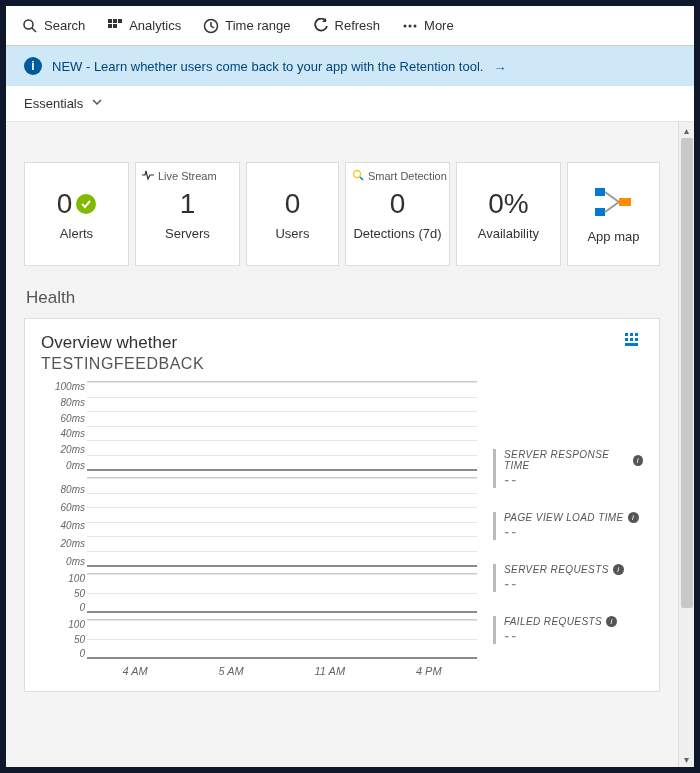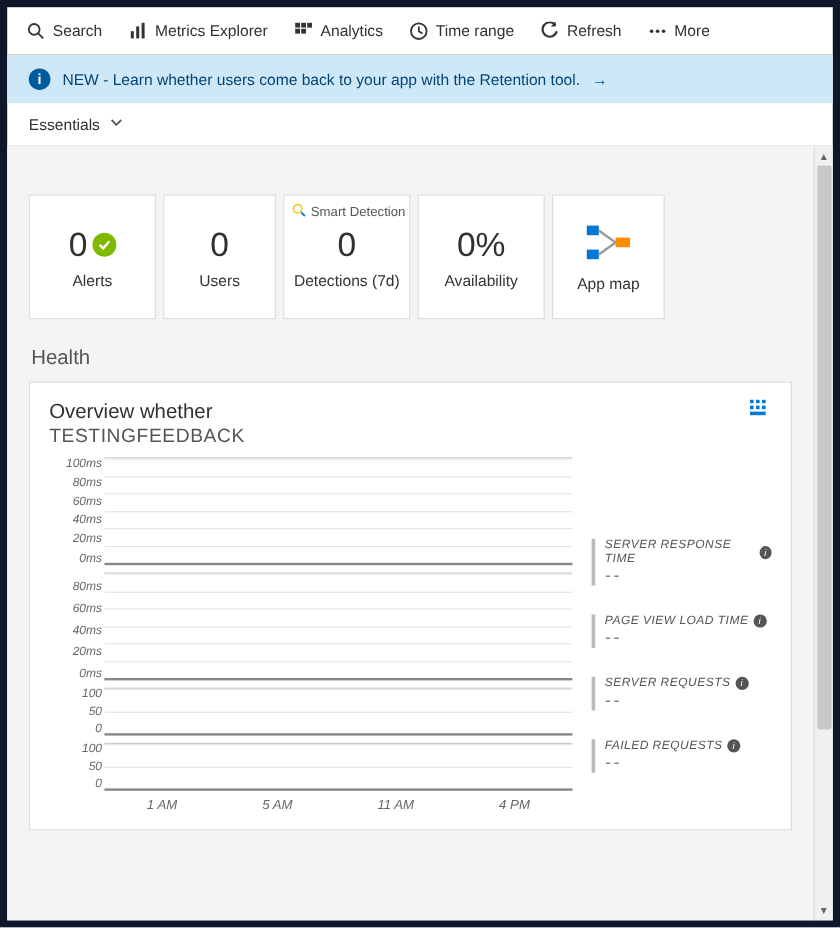--- a/index.html
+++ b/index.html
@@ -77,30 +77,20 @@
         <svg viewBox="0 0 16 16" fill="none" stroke="#333" stroke-width="1.5">
             <circle cx="6.5" cy="6.5" r="4.5"></circle>
             <line x1="10" y1="10" x2="14" y2="14"></line>
           </svg>
       </span>
       <span>Search</span>
     </div>
     <div class="tb-item">
       <span class="icon">
         <svg viewBox="0 0 16 16" fill="#333">
-            <rect x="2" y="8" width="2.5" height="6"></rect>
-            <rect x="6.5" y="4" width="2.5" height="10"></rect>
-            <rect x="11" y="1" width="2.5" height="13"></rect>
-          </svg>
-      </span>
-      <span>Metrics Explorer</span>
-    </div>
-    <div class="tb-item">
-      <span class="icon">
-        <svg viewBox="0 0 16 16" fill="#333">
             <rect x="1" y="1" width="4" height="4"></rect>
             <rect x="6" y="1" width="4" height="4"></rect>
             <rect x="11" y="1" width="4" height="4"></rect>
             <rect x="1" y="6" width="4" height="4"></rect>
             <rect x="6" y="6" width="4" height="4"></rect>
           </svg>
       </span>
       <span>Analytics</span>
     </div>
     <div class="tb-item">
@@ -157,20 +147,30 @@
             <span>0</span>
             <span class="alert-ok">
               <svg viewBox="0 0 12 12" fill="none" stroke="#fff" stroke-width="2">
                   <polyline points="2,6 5,9 10,3"></polyline>
                 </svg>
             </span>
           </div>
           <div class="lbl">Alerts</div>
         </div>
 
+        <div class="tile" style="width:106px">
+          <div class="top-label">
+            <span><svg viewBox="0 0 12 12" fill="none" stroke="#333" stroke-width="1.2">
+                  <polyline points="0,6 3,6 4,2 6,10 8,6 12,6"></polyline>
+                </svg></span>
+            <span>Live Stream</span>
+          </div>
+          <div class="big">1</div>
+          <div class="lbl">Servers</div>
+        </div>
 
         <div class="tile" style="width:94px">
           <div class="big">0</div>
           <div class="lbl">Users</div>
         </div>
 
         <div class="tile" style="width:106px">
           <div class="top-label">
             <span><svg viewBox="0 0 12 12">
                   <circle cx="5" cy="5" r="3.5" fill="none" stroke="#f2c811" stroke-width="1.3"></circle>
@@ -281,21 +281,21 @@
                 <span>50</span>
                 <span>0</span>
               </div>
               <div class="grid">
                   <div class="gridline"></div>
                   <div class="gridline"></div>
                 </div>
             </div>
 
             <div class="xlabels">
-              <span>1 AM</span>
+              <span>4 AM</span>
               <span>5 AM</span>
               <span>11 AM</span>
               <span>4 PM</span>
             </div>
           </div>
 
           <div class="charts-right">
             <div class="metric">
               <div class="mname">
                   <span>SERVER RESPONSE TIME</span>

